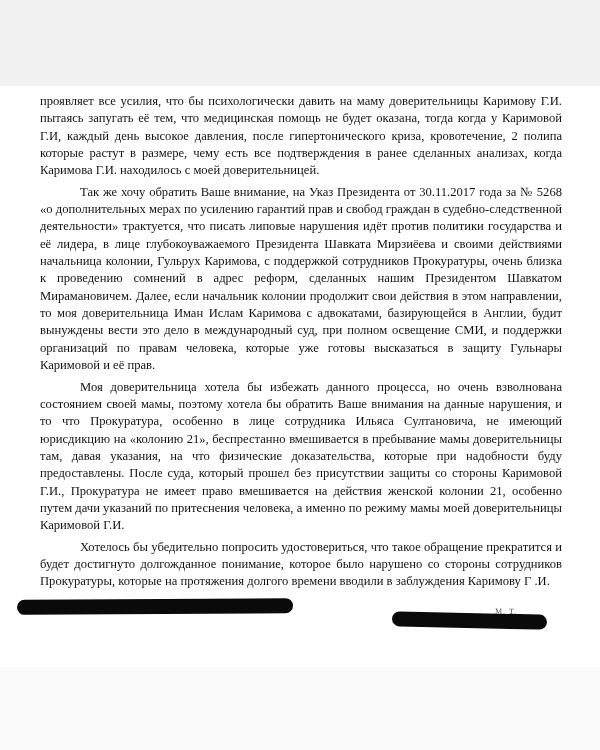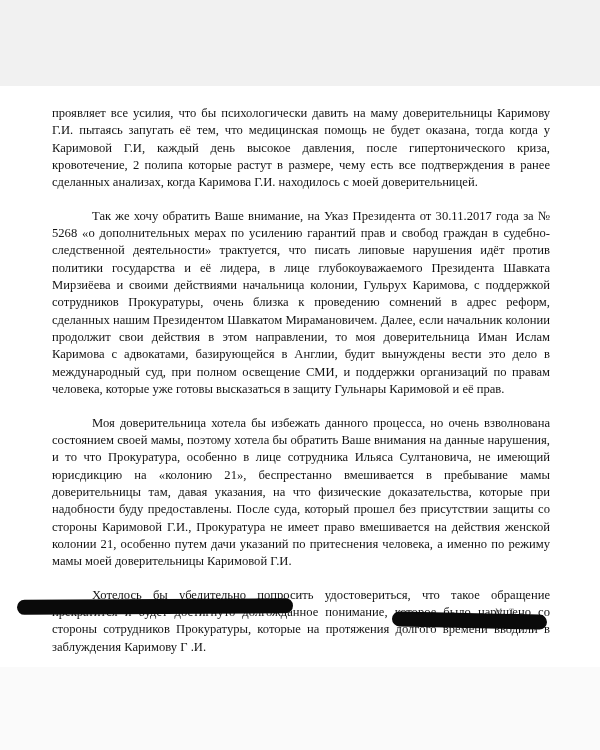--- a/index.html
+++ b/index.html
@@ -51,21 +51,21 @@
     top: 3px;
     width: 530px;
     font-size: 12.6px;
     line-height: 17.35px;
     color: #141414;
     text-align: justify;
     text-justify: inter-word;
     -webkit-font-smoothing: none;
   }
   .para {
-    margin: 16px;
+    margin: 4px;
     padding: 0;
     text-align: justify;
     text-justify: inter-word;
     hyphens: none;
   }
   .para.indent {
     text-indent: 40px;
   }
   
   .para::after {

